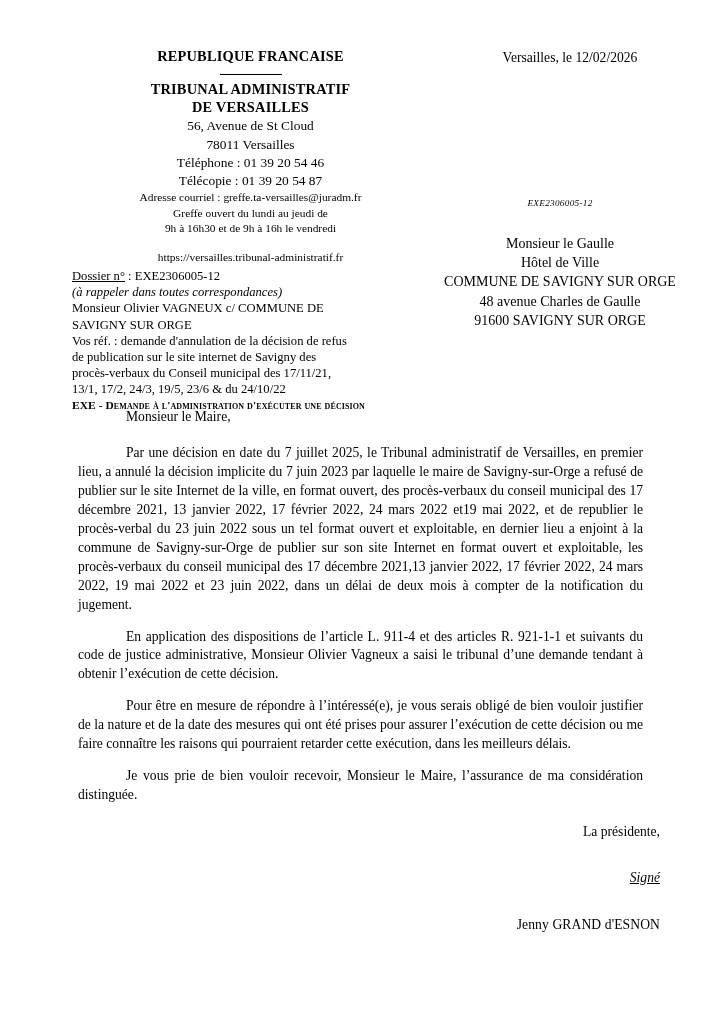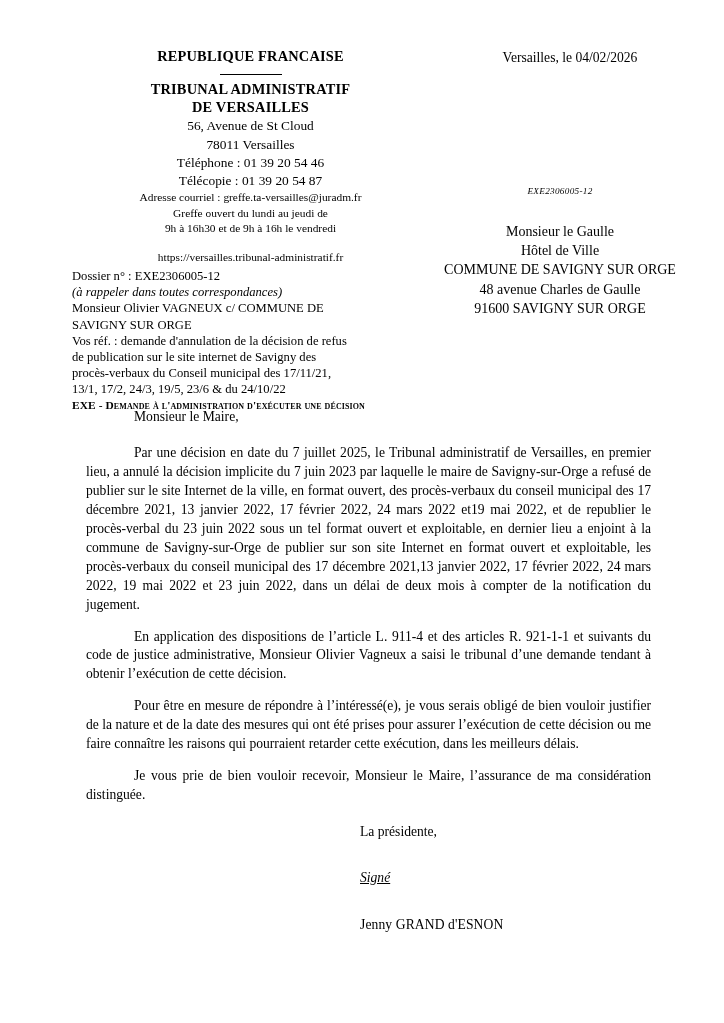--- a/index.html
+++ b/index.html
@@ -80,21 +80,21 @@
     left: 430px;
     top: 3px;
     width: 280px;
     text-align: center;
     font-size: 13.6px;
   }
 
   .recipient {
     position: absolute;
     left: 410px;
-    top: 138px;
+    top: 150px;
     width: 300px;
     text-align: center;
     line-height: 1.38;
     font-size: 14px;
   }
   .exe-ref {
     font-style: italic;
     font-size: 9.2px;
     letter-spacing: .3px;
     margin-bottom: 24px;
@@ -102,62 +102,61 @@
 
   
   .dossier {
     position: absolute;
     left: 72px;
     top: 268px;
     width: 400px;
     font-size: 12.6px;
     line-height: 1.285;
   }
-  .dossier .u { }
+  .dossier .u { text-decoration: underline; }
   .dossier .ital { font-style: italic; }
   .dossier-sub {
     font-weight: bold;
     font-size: 11.4px;
     margin-top: 1px;
     letter-spacing: .1px;
   }
   .smallcaps {
     font-variant: small-caps;
   }
 
   
   .body-text {
     position: absolute;
     left: 78px;
     top: 408px;
     width: 565px;
     font-size: 13.6px;
     line-height: 1.395;
-    margin-left: 8px;
   }
   .body-text p {
     margin: 0 0 13px 0;
     text-align: justify;
     text-indent: 48px;
   }
   .body-text p.salutation {
     text-align: left;
     margin-bottom: 17px;
   }
   .body-text p.last {
     margin-bottom: 0;
   }
 
   
   .signature {
     position: absolute;
     left: 360px;
     top: 823px;
     width: 300px;
-    text-align: left;
+    text-align: right;
     font-size: 13.6px;
     line-height: 1.3;
   }
   .sig-role { margin-bottom: 28px; }
   .sig-signe {
     font-style: italic;
     margin-bottom: 30px;
     text-decoration: underline;
   }
   .sig-name { letter-spacing: .1px; }
@@ -177,21 +176,21 @@
       <div class="lh-addr">56, Avenue de St Cloud</div>
       <div class="lh-addr">78011 Versailles</div>
       <div class="lh-contact">Téléphone : 01 39 20 54 46</div>
       <div class="lh-contact">Télécopie : 01 39 20 54 87</div>
       <div class="lh-small">Adresse courriel : greffe.ta-versailles@juradm.fr</div>
       <div class="lh-small">Greffe ouvert du lundi au jeudi de</div>
       <div class="lh-small">9h à 16h30 et de 9h à 16h le vendredi</div>
       <div class="lh-web">https://versailles.tribunal-administratif.fr</div>
     </div>
 
-    <div class="date-line">Versailles, le 04/02/2026</div>
+    <div class="date-line">Versailles, le 12/02/2026</div>
 
     <div class="recipient">
       <div class="exe-ref">EXE2306005-12</div>
       <div>Monsieur le Gaulle</div>
       <div>Hôtel de Ville</div>
       <div>COMMUNE DE SAVIGNY SUR ORGE</div>
       <div>48 avenue Charles de Gaulle</div>
       <div>91600 SAVIGNY SUR ORGE</div>
     </div>
 

